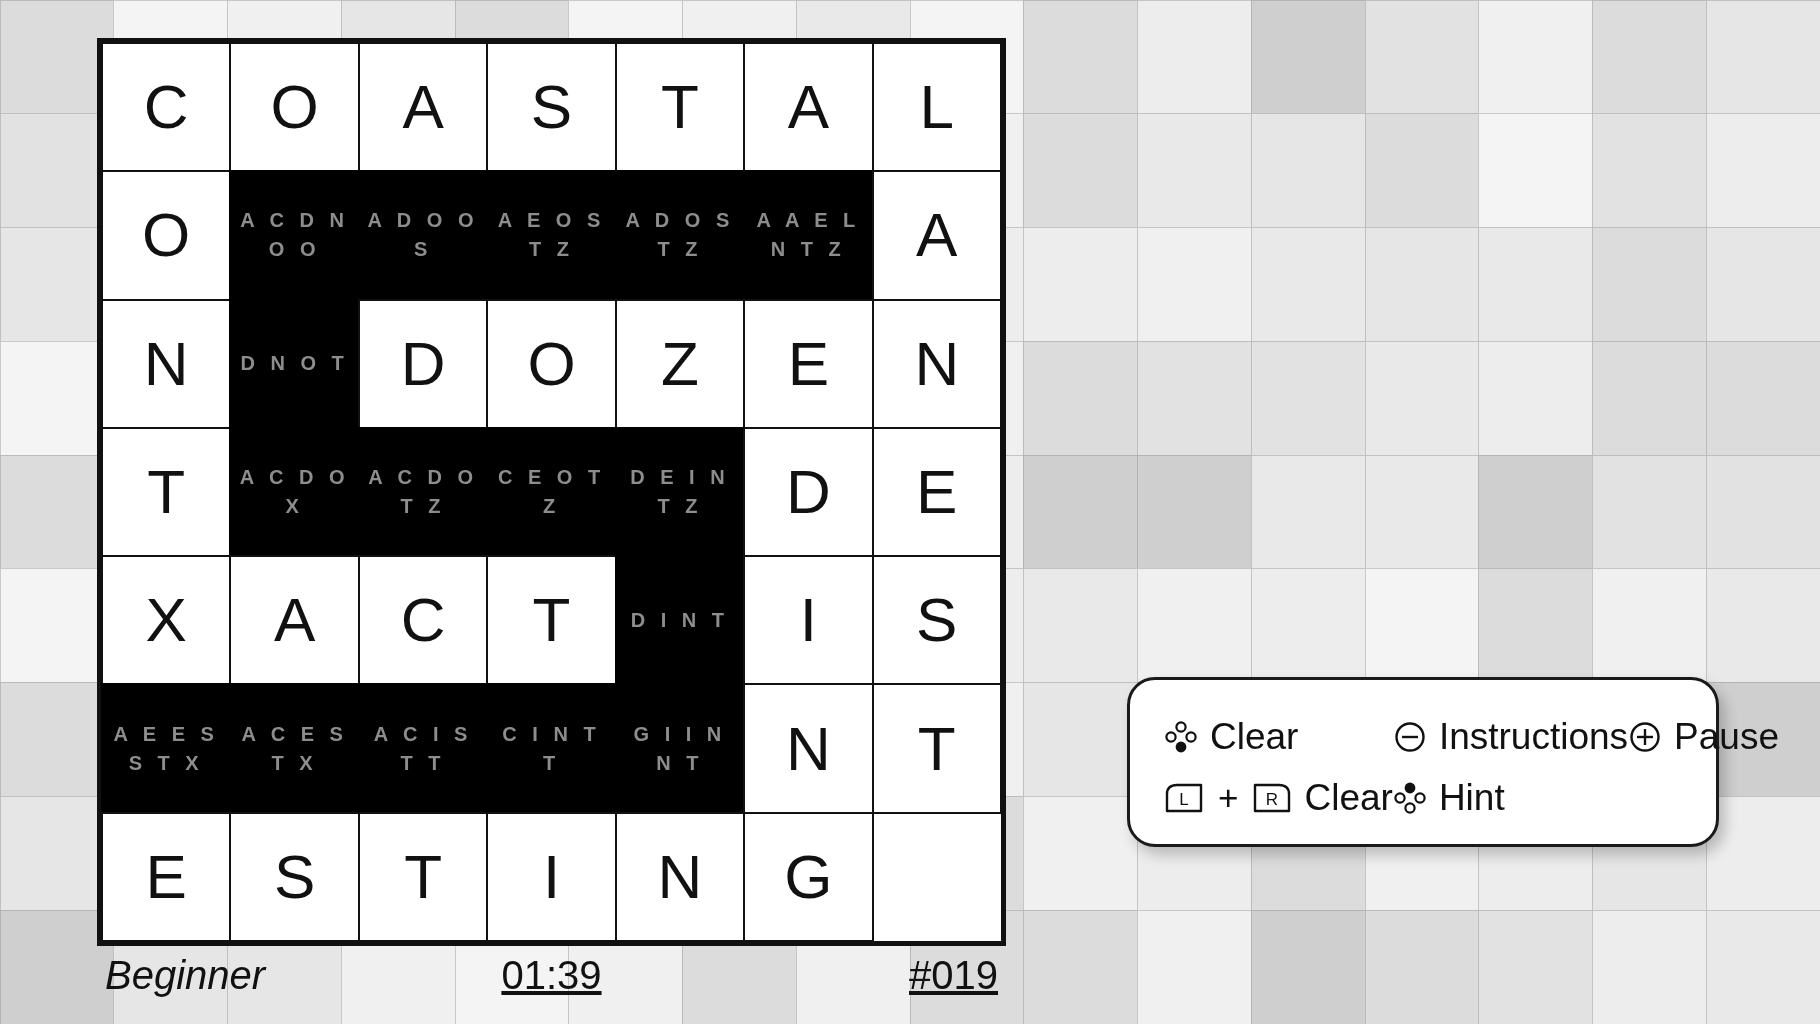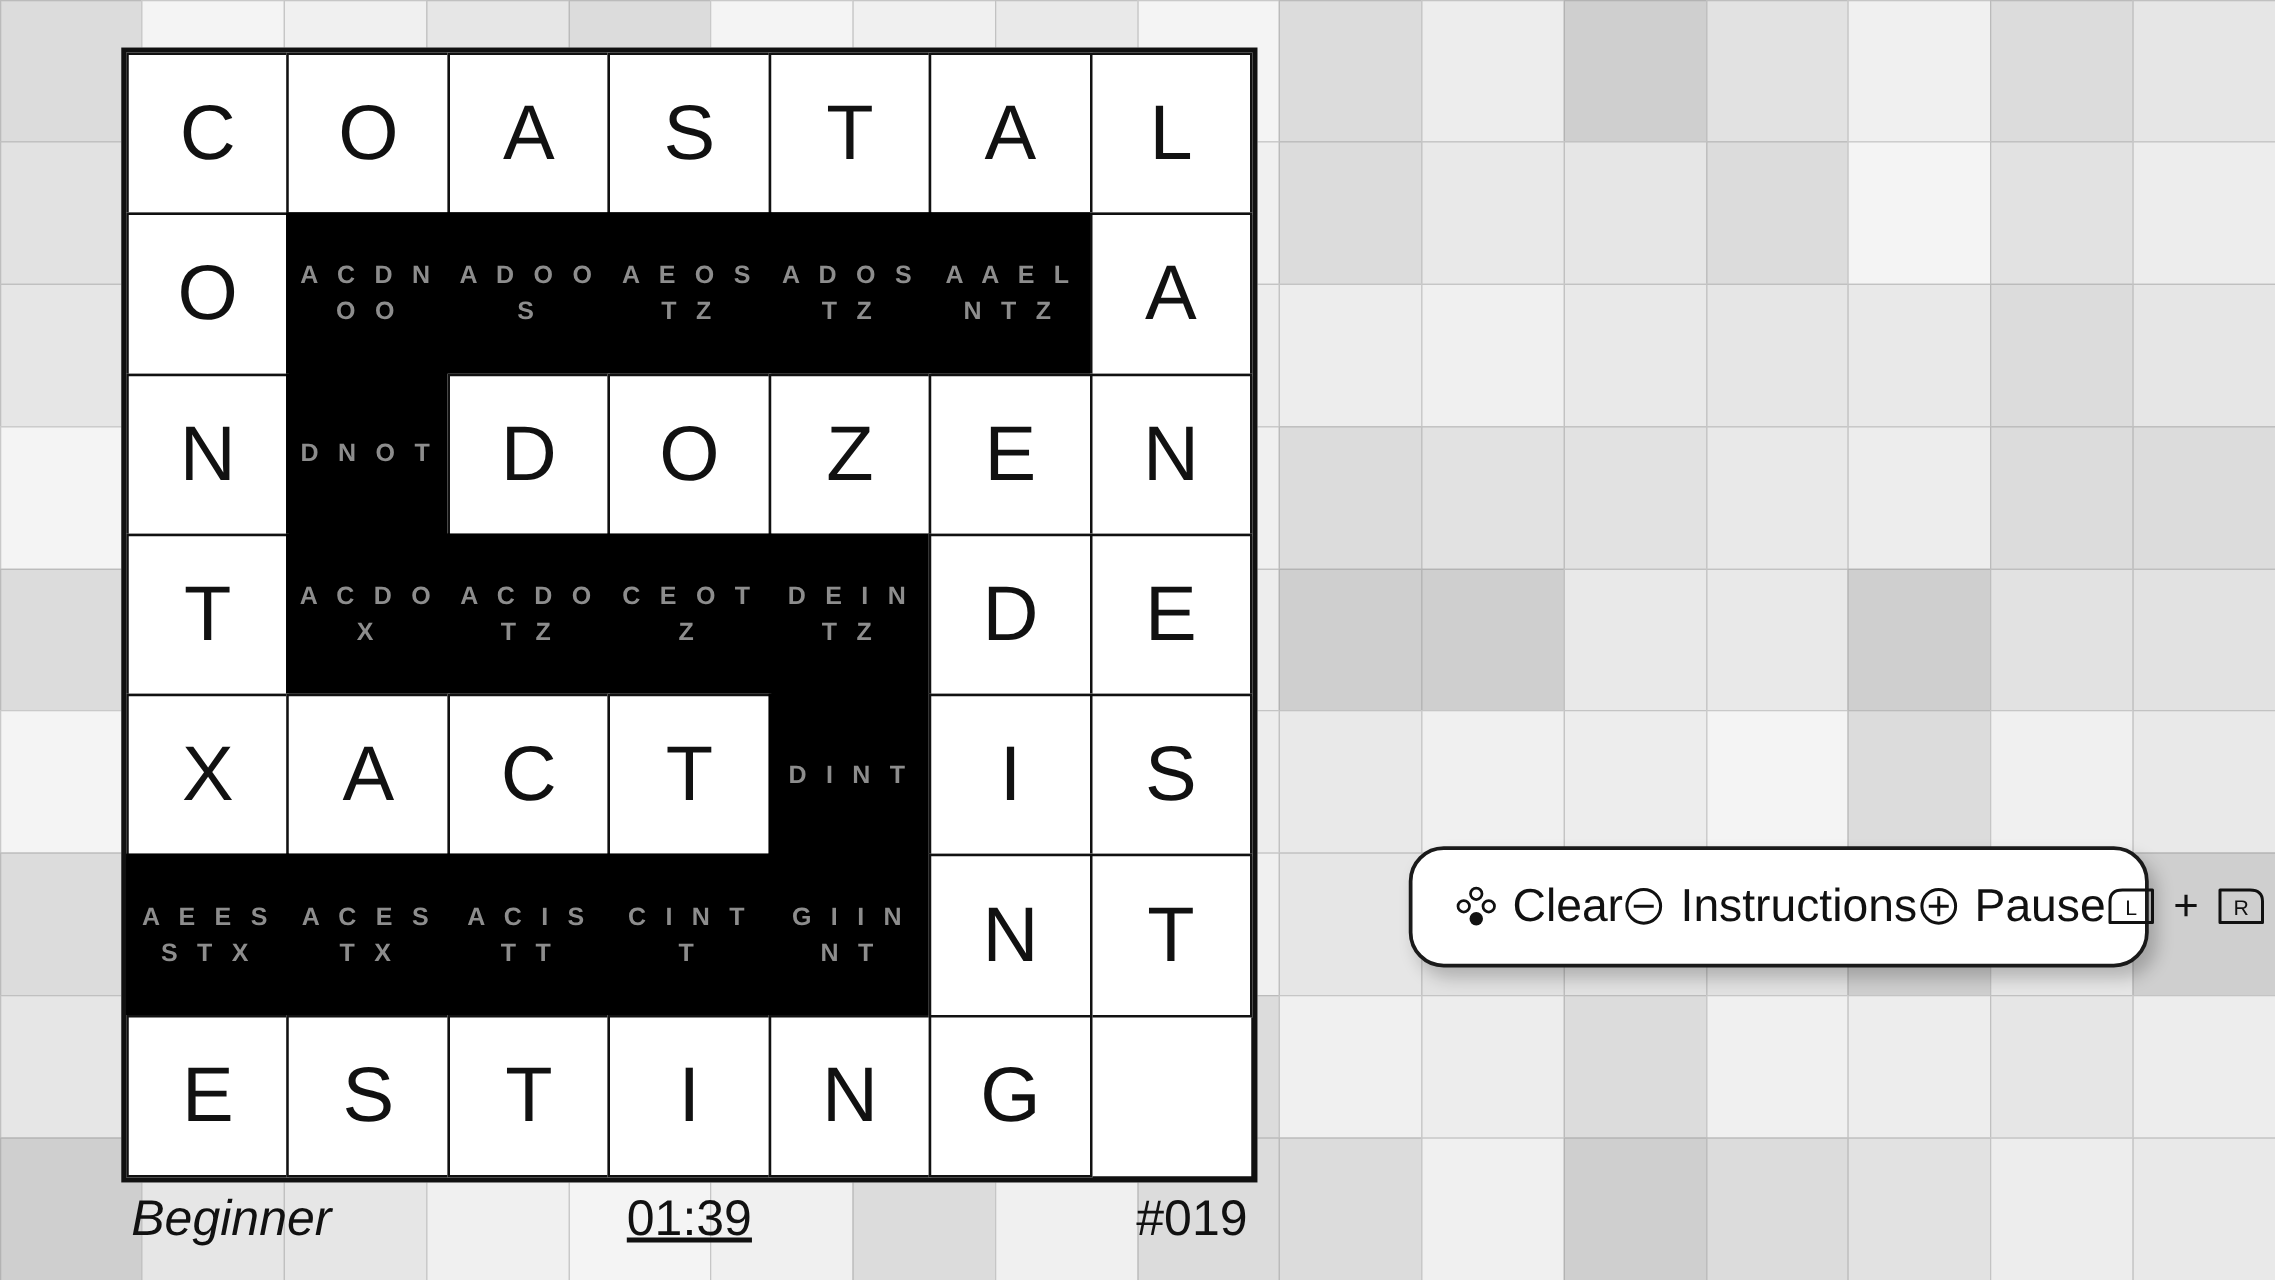--- a/index.html
+++ b/index.html
@@ -97,39 +97,40 @@
     padding: 0 8px;
   }
   #status-difficulty { flex: 0 0 auto; font-style: italic; }
   #status-timer {
     position: absolute;
     left: 0; right: 0;
     text-align: center;
     pointer-events: none;
     text-decoration: underline;
   }
-  #status-puzzle-number { margin-left: auto; }
+  #status-puzzle-number { margin-left: auto; text-decoration: underline; }
 
   
   #control-panel {
     position: absolute;
     left: 1127px;
     top: 677px;
     width: 592px;
     border-radius: 28px;
     background: #ffffff;
     border: 3px solid #1a1a1a;
     box-shadow: 6px 8px 14px rgba(0,0,0,0.22);
     padding: 26px 34px 28px 34px;
     z-index: 10;
   }
   .ctrl-grid {
     display: grid;
-    grid-template-columns: 1fr 1fr 1fr 1fr;
+    grid-template-columns: 1fr 1fr 1fr;
     row-gap: 24px;
+    margin-top: 12px;
   }
   .ctrl-item {
     display: flex;
     align-items: center;
     gap: 12px;
     font-size: 37px;
     color: #111;
     white-space: nowrap;
   }
   .ctrl-item .ctrl-label { line-height: 1; }
@@ -496,15 +497,26 @@
       <span class="plus-sign">+</span>
       <span class="icon">
         <svg width="40" height="32" viewBox="0 0 40 32">
           <path d="M37 29 V12 Q37 3 27 3 H3 V29 Z" fill="none" stroke="#111" stroke-width="2.4" stroke-linejoin="round"></path>
           <text x="20" y="23" font-family="Liberation Sans, sans-serif" font-size="17" fill="#111" text-anchor="middle">R</text>
         </svg>
       </span>
       <span class="ctrl-label">Clear</span>
     </div>
 
+    <div class="ctrl-item">
+      <span class="icon">
+        <svg width="34" height="34" viewBox="0 0 34 34">
+          <circle cx="17" cy="7" r="5.4" fill="#111"></circle>
+          <circle cx="7" cy="17" r="4.6" fill="none" stroke="#111" stroke-width="2.2"></circle>
+          <circle cx="27" cy="17" r="4.6" fill="none" stroke="#111" stroke-width="2.2"></circle>
+          <circle cx="17" cy="27" r="4.6" fill="none" stroke="#111" stroke-width="2.2"></circle>
+        </svg>
+      </span>
+      <span class="ctrl-label">Hint</span>
+    </div>
 
   </div>
 </div>
 
 </body></html>

